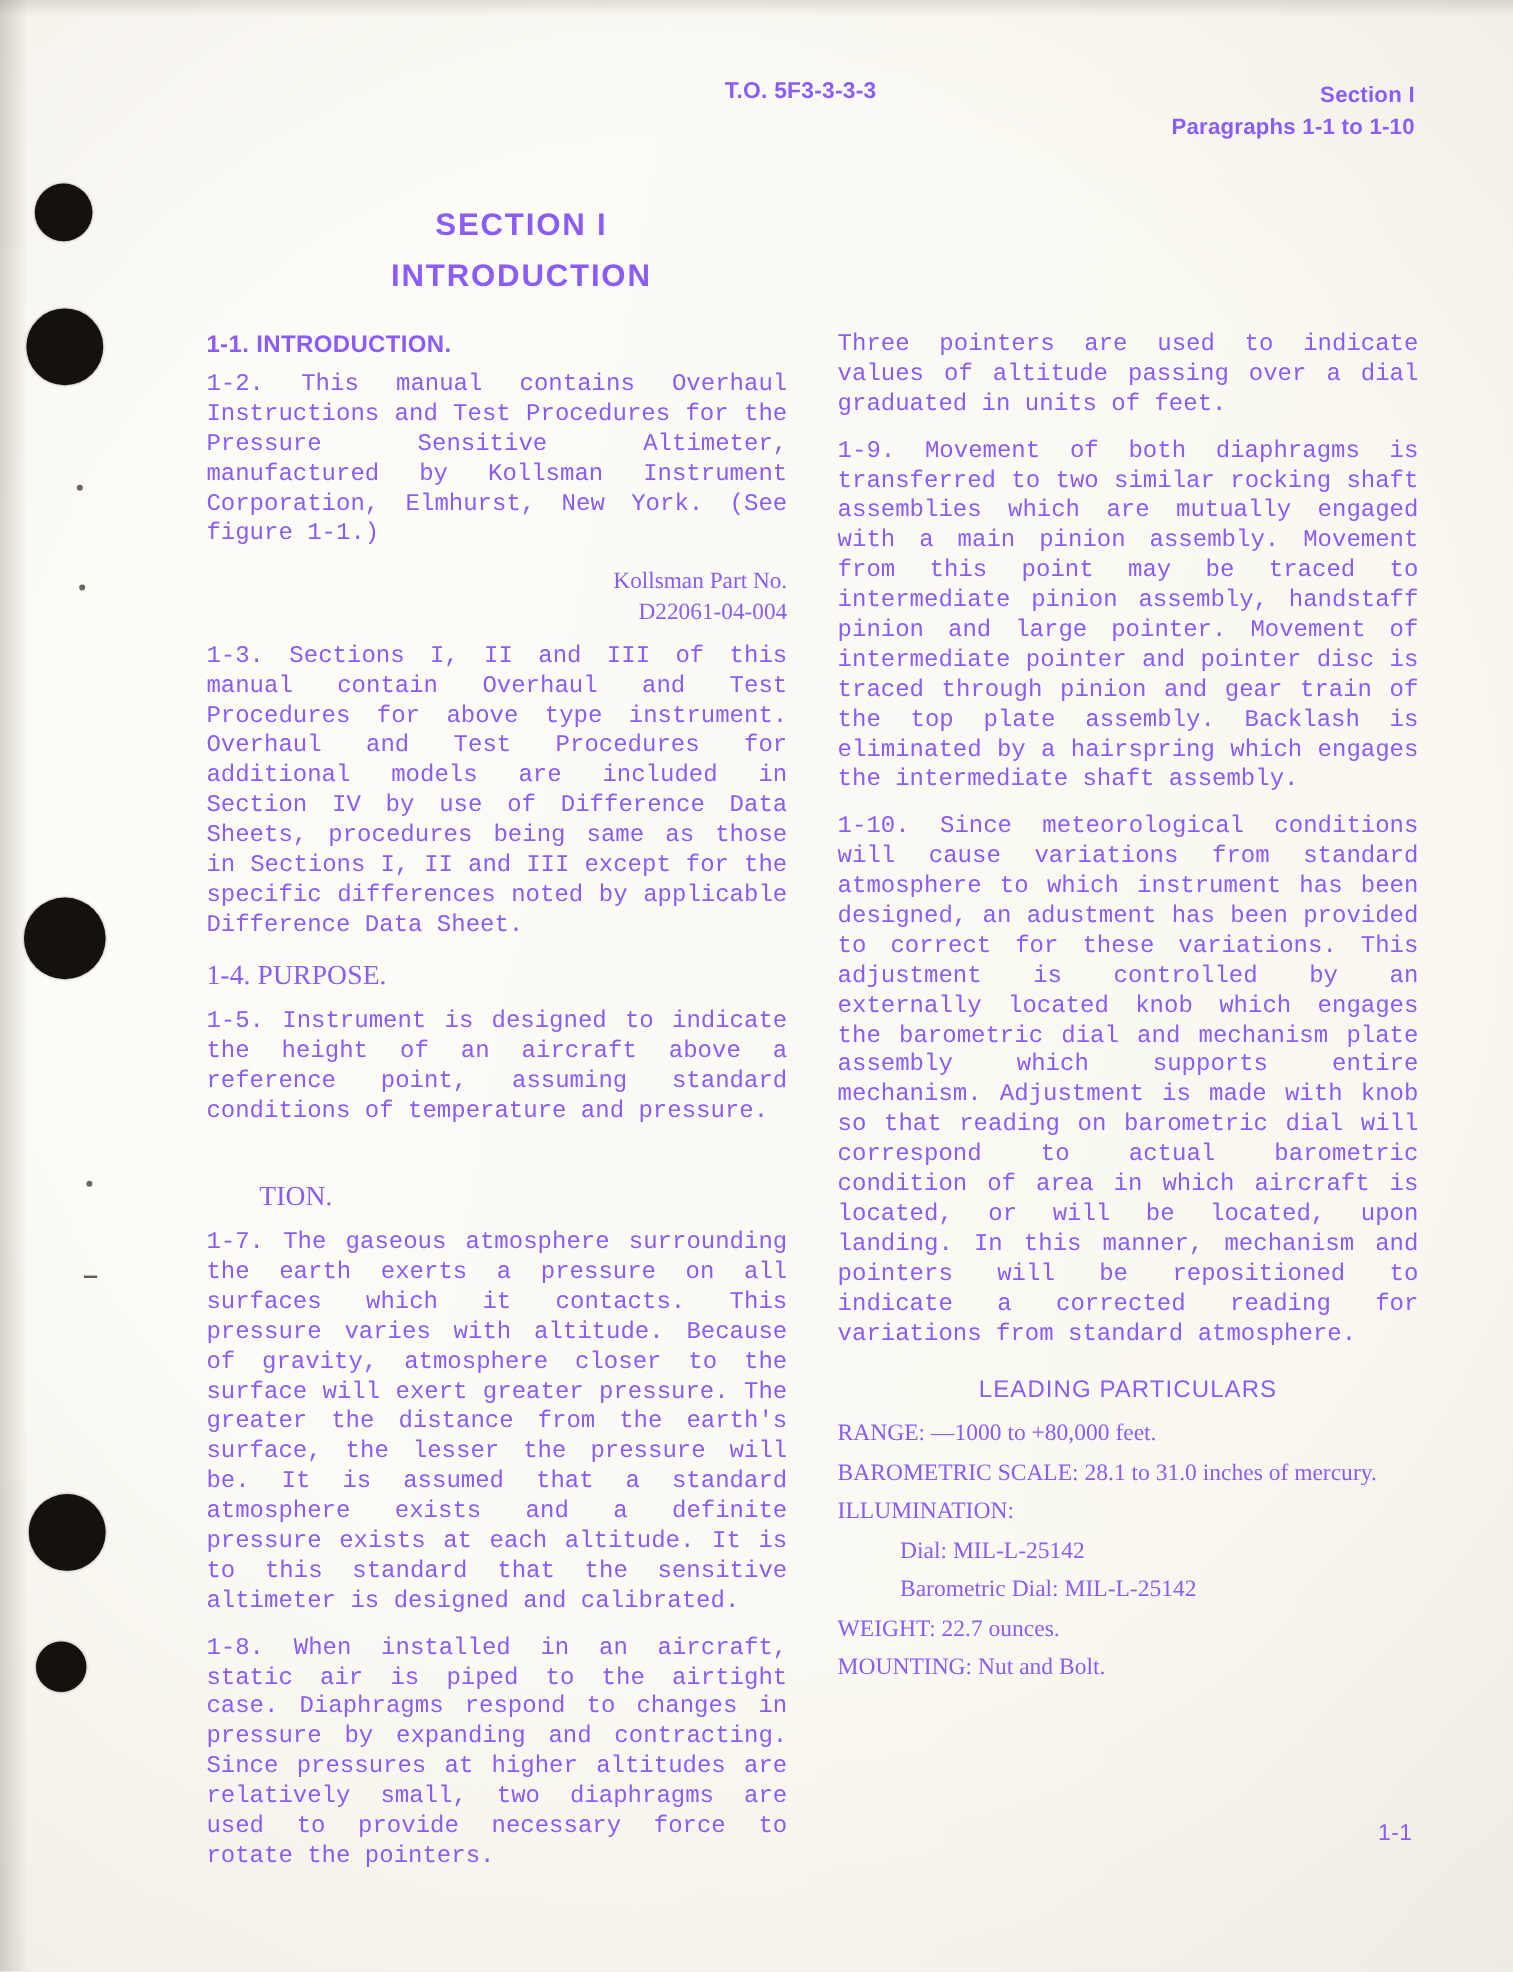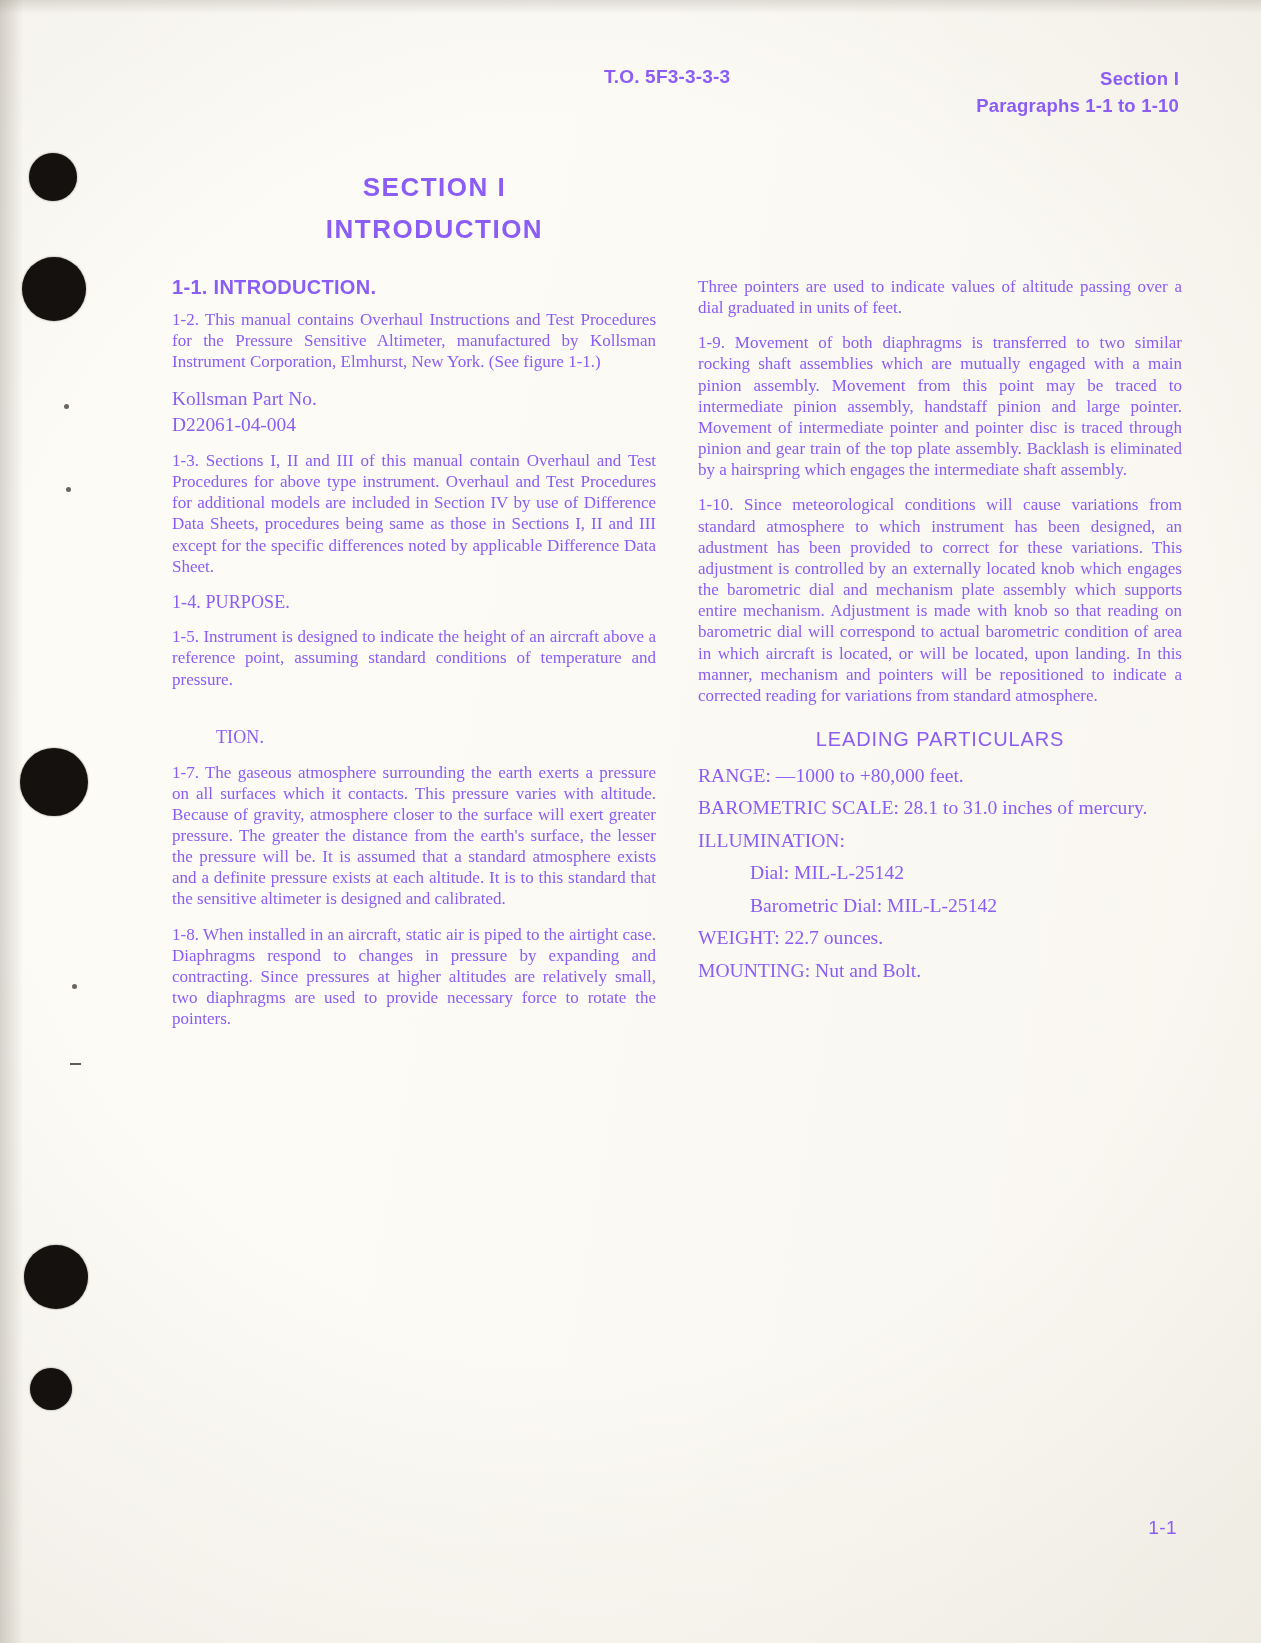--- a/index.html
+++ b/index.html
@@ -121,45 +121,46 @@
     left: 172px;
     width: 1010px;
     display: flex;
     gap: 42px;
   }
   .col {
     width: 484px;
   }
   p.body {
     margin: 0 0 14px 0;
-    font-size: 17px;
+    font-size: 20px;
     line-height: 1.245;
     text-align: justify;
     text-justify: inter-word;
     hyphens: none;
+    font-family: Liberation Mono, monospace;
   }
   p.body:last-child { margin-bottom: 6px; }
 
   h3.run-head {
     margin: 0 0 10px 0;
     font-size: 20px;
     font-weight: bold;
     font-family: "Liberation Sans", "DejaVu Sans", sans-serif;
     letter-spacing: 0.3px;
   }
   p.caps-head {
     margin: 0 0 13px 0;
-    font-size: 18px;
+    font-size: 23px;
     line-height: 1.245;
     letter-spacing: 0.1px;
   }
   p.caps-head .ind { display: inline-block; padding-left: 44px; }
 
   .centered-block {
-    text-align: left;
+    text-align: right;
     margin: 2px 0 13px 0;
     font-size: 19.4px;
     line-height: 1.30;
   }
   .centered-block div { white-space: nowrap; }
 
   
   .lp-title {
     text-align: center;
     font-family: "Liberation Sans", "DejaVu Sans", sans-serif;

